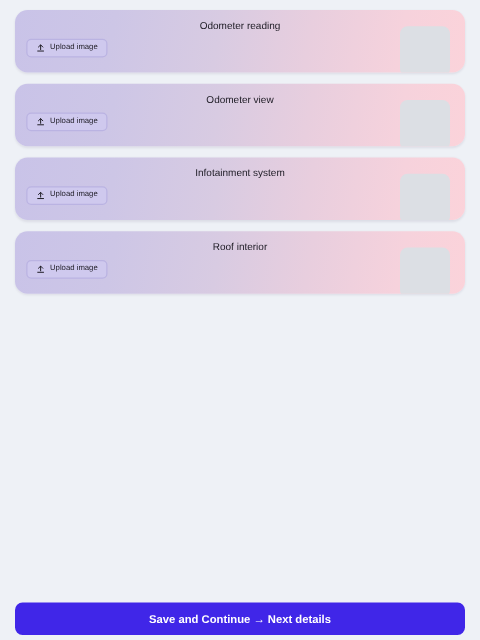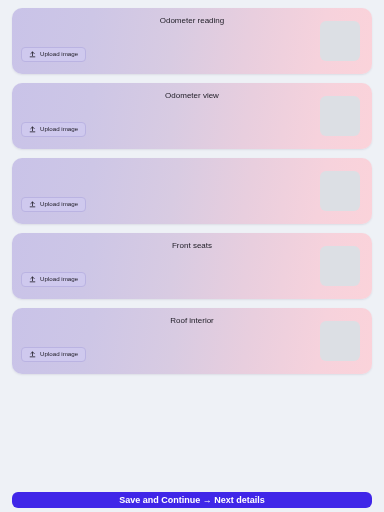--- a/index.html
+++ b/index.html
@@ -23,21 +23,21 @@
 
   
   .content {
     padding:8px 12px 0 12px;
     display:flex; flex-direction:column; gap:9px;
   }
 
   
   .card {
     position:relative;
-    height:66px;
+    height:50px;
     border-radius:10px;
     background:linear-gradient(100deg,#c9c3e8 0%,#cdc6e6 22%,#d8cbe2 45%,#e8cede 65%,#f6d2dc 85%,#fbd3da 100%);
     box-shadow:0 1px 2px rgba(60,50,90,0.10);
     overflow:hidden;
   }
   .card-title {
     position:absolute; top:9px; left:0; right:0;
     text-align:center;
     font-size:8px; color:#1d1b24;
     line-height:1;
@@ -62,21 +62,21 @@
     background:#dcdfe4;
     border-radius:6px;
   }
 
   
   .footer {
     position:absolute; left:0; right:0; bottom:0;
     padding:0 12px 4px 12px;
   }
   .primary-btn {
-    height:16px;
+    height:26px;
     background:#4026e8;
     border:none; border-radius:6px;
     color:#ffffff; font-size:9px; font-weight:bold;
     width:100%;
     display:flex; align-items:center; justify-content:center;
     cursor:pointer;
     line-height:1;
   }
 </style>
 </head>
@@ -107,43 +107,32 @@
           <path d="M12 16V4"></path>
             <path d="M6 9l6-6 6 6"></path>
             <path d="M4 20h16"></path>
         </svg>
         <span class="upload-label">Upload image</span>
       </div>
       <div class="thumb"></div>
     </div>
 
     <div class="card">
+      <div class="card-title">Infotainment system</div>
       <div class="upload-btn">
         <svg class="upload-icon" viewBox="0 0 24 24" fill="none" stroke="#16141c" stroke-width="2.6" stroke-linecap="round" stroke-linejoin="round">
           <path d="M12 16V4"></path>
             <path d="M6 9l6-6 6 6"></path>
             <path d="M4 20h16"></path>
         </svg>
         <span class="upload-label">Upload image</span>
       </div>
       <div class="thumb"></div>
     </div>
 
-    <div class="card">
-      <div class="card-title">Front seats</div>
-      <div class="upload-btn">
-        <svg class="upload-icon" viewBox="0 0 24 24" fill="none" stroke="#16141c" stroke-width="2.6" stroke-linecap="round" stroke-linejoin="round">
-          <path d="M12 16V4"></path>
-            <path d="M6 9l6-6 6 6"></path>
-            <path d="M4 20h16"></path>
-        </svg>
-        <span class="upload-label">Upload image</span>
-      </div>
-      <div class="thumb"></div>
-    </div>
 
 
     <div class="card">
       <div class="card-title">Roof interior</div>
       <div class="upload-btn">
         <svg class="upload-icon" viewBox="0 0 24 24" fill="none" stroke="#16141c" stroke-width="2.6" stroke-linecap="round" stroke-linejoin="round">
           <path d="M12 16V4"></path>
             <path d="M6 9l6-6 6 6"></path>
             <path d="M4 20h16"></path>
         </svg>

